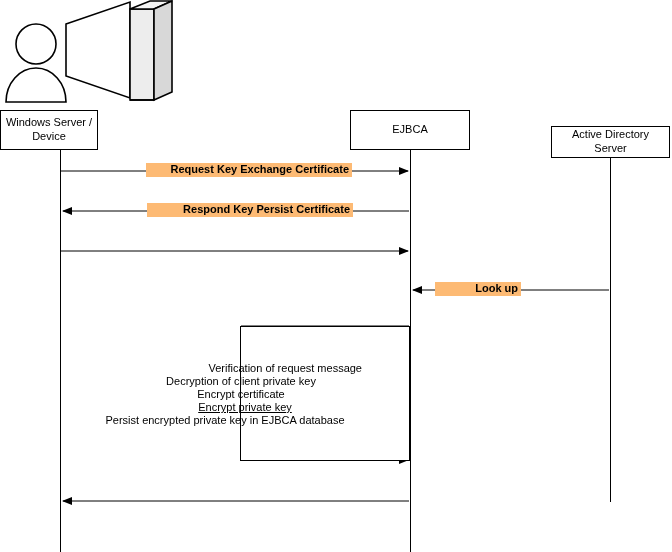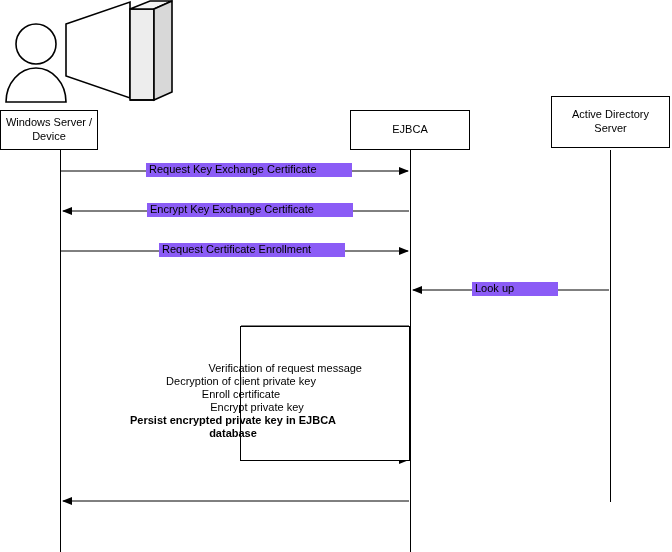--- a/index.html
+++ b/index.html
@@ -31,25 +31,26 @@
   }
   .lifeline-line {
     position: absolute;
     width: 0;
     border-left: 1px solid #000000;
   }
   .msg-label {
     position: absolute;
     font-size: 11px;
     color: #000000;
-    background: #8b5cf6;
-    text-align: left;
+    background: #fdba74;
+    text-align: right;
     line-height: 1.25;
     white-space: pre-line;
     padding: 0 3px;
+    font-weight: bold;
   }
   .activation-box {
     position: absolute;
     box-sizing: border-box;
     border: 1px solid #000000;
     background: #ffffff;
   }
   .proc-text {
     position: absolute;
     font-size: 11px;
@@ -115,27 +116,26 @@
     <line x1="241" y1="460" x2="408" y2="460" stroke="#000000" stroke-width="1" marker-end="url(#arrowhead)"></line>
 
     <line x1="409" y1="501" x2="63" y2="501" stroke="#000000" stroke-width="1" marker-end="url(#arrowhead)"></line>
   </svg>
 
   <div class="activation-box" style="left:240px; top:326px; width:170px; height:135px;"></div>
 
   <div class="lifeline-box" style="left:0px; top:110px; width:98px; height:40px;">Windows Server /
 Device</div>
   <div class="lifeline-box" style="left:350px; top:110px; width:120px; height:40px;">EJBCA</div>
-  <div class="lifeline-box" style="left:551px; top:96px; width:119px; height:52px;">Active Directory
+  <div class="lifeline-box" style="left:551px; top:126px; width:119px; height:32px;">Active Directory
 Server</div>
 
   <div class="msg-label" style="left:146px; top:163px; width:200px;">Request Key Exchange Certificate</div>
-  <div class="msg-label" style="left:147px; top:203px; width:200px;">Encrypt Key Exchange Certificate</div>
-  <div class="msg-label" style="left:159px; top:243px; width:180px;">Request Certificate Enrollment</div>
-  <div class="msg-label" style="left:472px; top:282px; width:80px;">Look up</div>
+  <div class="msg-label" style="left:147px; top:203px; width:200px;">Respond Key Persist Certificate</div>
+  <div class="msg-label" style="left:435px; top:282px; width:80px;">Look up</div>
 
   <div class="proc-text" style="left:120px; top:362px; width:242px;text-align:right;">Verification of request message</div>
   <div class="proc-text" style="left:120px; top:375px; width:242px;">Decryption of client private key</div>
-  <div class="proc-text" style="left:120px; top:388px; width:242px;">Enroll certificate</div>
-  <div class="proc-text" style="left:136px; top:401px; width:242px;">Encrypt private key</div>
-  <div class="proc-text" style="left:112px; top:414px; width:242px;font-weight:bold;">Persist encrypted private key in EJBCA database</div>
+  <div class="proc-text" style="left:120px; top:388px; width:242px;">Encrypt certificate</div>
+  <div class="proc-text" style="left:124px; top:401px; width:242px;text-decoration:underline;">Encrypt private key</div>
+  <div class="proc-text" style="left:104px; top:414px; width:242px;">Persist encrypted private key in EJBCA database</div>
 
 </div>
 
 </body></html>

